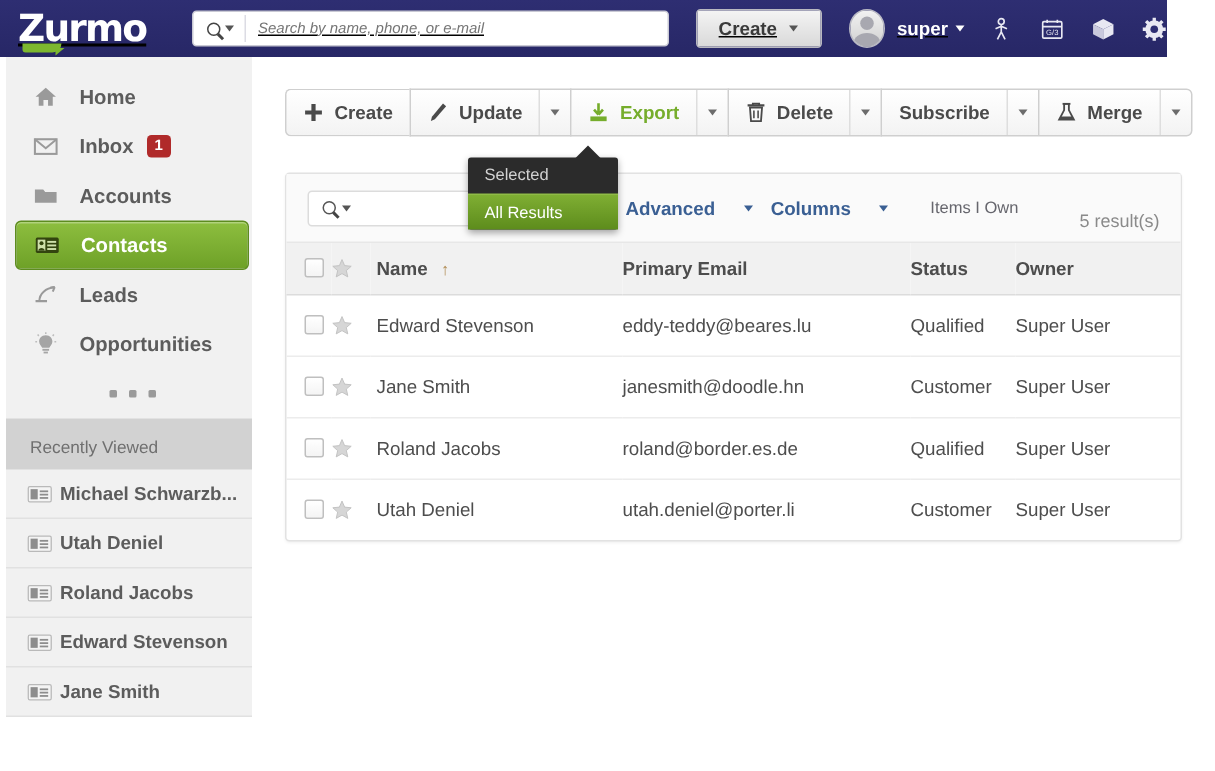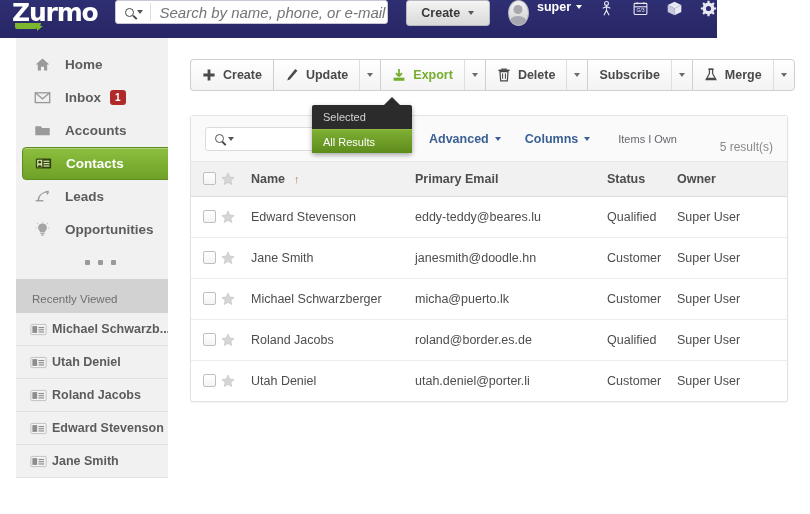--- a/index.html
+++ b/index.html
@@ -6,23 +6,23 @@
   html, body {
     width: 810px; height: 514px;
     font-family: "Liberation Sans", sans-serif;
     background: #ffffff;
     overflow: hidden;
   }
   #app { position: relative; width: 810px; height: 514px; background:#fff; }
 
   
   .topbar {
-    position: absolute; top:0; left:0; width:717px; height:38px;
+    position: absolute; top:0; left:0; width:778px; height:38px;
     background: linear-gradient(180deg,#2e2e72 0%, #272766 100%);
-    display:flex; align-items:flex-start;
+    display:flex; align-items:center;text-decoration:underline;
   }
   .logo {
     margin-left:12px; width:105px; position:relative;
     font-size:25px; font-weight:bold; color:#fff; letter-spacing:-1.2px;
     line-height:26px; font-family:"DejaVu Sans", sans-serif;
   }
   .logo .swoosh{
     position:absolute; left:3px; bottom:-3px; width:26px; height:6px;
     background:#7db72f; border-radius:0 0 6px 2px;
   }
@@ -38,21 +38,21 @@
   .search-ico {
     display:flex; align-items:center; gap:3px;
     padding:0 7px 0 9px; border-right:1px solid #dcdce4; height:18px;
   }
   .mag { width:9px; height:9px; border:1.6px solid #444; border-radius:50%; position:relative; display:inline-block;}
   .mag:after{ content:""; position:absolute; width:1.6px; height:5px; background:#444;
               right:-2px; bottom:-4px; transform:rotate(-45deg); }
   .caret { width:0;height:0;border-left:3.5px solid transparent;border-right:3.5px solid transparent;
            border-top:4px solid #555; display:inline-block; }
   .search-input {
-    border:0; outline:0; flex:1; font-size:15px; font-style:italic;
+    border:0; outline:0; flex:1; font-size:10px; font-style:italic;
     color:#8b8b94; padding-left:8px; font-family:"Liberation Sans", sans-serif;
     background:transparent;
   }
   .create-btn {
     margin-left:18px; height:26px; min-width:84px; border-radius:3px;
     background:linear-gradient(180deg,#f4f4f4,#d9d9d9); border:1px solid #b8b8c0;
     display:flex; align-items:center; justify-content:center; gap:8px;
     font-size:12.5px; font-weight:bold; color:#3a3a3a; padding:0 10px; cursor:pointer;
   }
   .avatar {
@@ -67,21 +67,21 @@
   .username {
     margin-left:8px; color:#fff; font-size:12.5px; font-weight:bold;
     display:flex; align-items:center; gap:5px; cursor:pointer;
   }
   .username .caret{ border-top-color:#ffffff; }
   .hicons { margin-left:16px; display:flex; align-items:center; gap:17px; }
   .hicon { width:17px; height:17px; display:block; cursor:pointer; }
 
   
   .sidebar {
-    position:absolute; top:38px; left:16px; width:168px; height:362px;
+    position:absolute; top:38px; left:4px; width:168px; height:362px;
     background:#d2d2d2;
   }
   .nav-panel { background:#f1f1f1; padding:10px 0 8px 0; }
   .nav-item {
     display:flex; align-items:center; height:33px; margin:0 6px;
     padding-left:12px; border-radius:4px; cursor:pointer;
   }
   .nav-item .nlabel { font-size:13.5px; color:#5c5c5c; font-weight:bold; margin-left:14px; }
   .nav-item.active {
     background:linear-gradient(180deg,#8dbe3f 0%, #6ea127 100%);
@@ -157,22 +157,22 @@
     border-bottom:1px solid #e7e7e7; background:#fafafa;
   }
   .fsearch {
     width:200px; height:24px; background:#fff; border:1px solid #dcdcdc;
     border-radius:3px; display:flex; align-items:center; padding-left:9px; gap:4px;
   }
   .fsearch .mag{ border-color:#555; }
   .fsearch input{ border:0;outline:0;flex:1;font-size:12px;padding-left:5px;background:transparent;
                   font-family:"Liberation Sans", sans-serif; }
   .flink {
-    margin-left:24px; font-size:12.5px; color:#3a5f93; font-weight:bold;
-    display:flex; align-items:center; gap:6px; cursor:pointer;
+    margin-left:12px; font-size:12.5px; color:#3a5f93; font-weight:bold;
+    display:flex; align-items:center; gap:19px; cursor:pointer;
   }
   .flink .caret{ border-top-color:#3a5f93; }
   .fplain { margin-left:28px; font-size:11px; color:#66666d; cursor:pointer; }
   .fcount { margin-left:auto; font-size:12px; color:#8a8a8a;margin-top:16px; }
 
   table { width:100%; border-collapse:collapse; }
   thead th {
     background:#f1f1f1; height:34px; text-align:left;
     font-size:12.5px; font-weight:bold; color:#4d4d4d;
     border-bottom:1px solid #dcdcdc;
@@ -528,34 +528,20 @@
               <svg class="star" viewBox="0 0 16 16">
                 <path d="M8 1.2 L10 5.8 L15 6.3 L11.3 9.6 L12.4 14.4 L8 11.9 L3.6 14.4 L4.7 9.6 L1 6.3 L6 5.8 Z" fill="#d6d6d6" stroke="#c0c0c0" stroke-width="0.7"></path>
               </svg>
             </td>
             <td class="c-name">Jane Smith</td>
             <td class="c-mail">janesmith@doodle.hn</td>
             <td class="c-stat">Customer</td>
             <td class="c-own">Super User</td>
           </tr>
 
-          <tr>
-            <td class="c-chk">
-              <span class="chk"></span>
-            </td>
-            <td class="c-star">
-              <svg class="star" viewBox="0 0 16 16">
-                <path d="M8 1.2 L10 5.8 L15 6.3 L11.3 9.6 L12.4 14.4 L8 11.9 L3.6 14.4 L4.7 9.6 L1 6.3 L6 5.8 Z" fill="#d6d6d6" stroke="#c0c0c0" stroke-width="0.7"></path>
-              </svg>
-            </td>
-            <td class="c-name">Michael Schwarzberger</td>
-            <td class="c-mail">micha@puerto.lk</td>
-            <td class="c-stat">Customer</td>
-            <td class="c-own">Super User</td>
-          </tr>
 
           <tr>
             <td class="c-chk">
               <span class="chk"></span>
             </td>
             <td class="c-star">
               <svg class="star" viewBox="0 0 16 16">
                 <path d="M8 1.2 L10 5.8 L15 6.3 L11.3 9.6 L12.4 14.4 L8 11.9 L3.6 14.4 L4.7 9.6 L1 6.3 L6 5.8 Z" fill="#d6d6d6" stroke="#c0c0c0" stroke-width="0.7"></path>
               </svg>
             </td>

